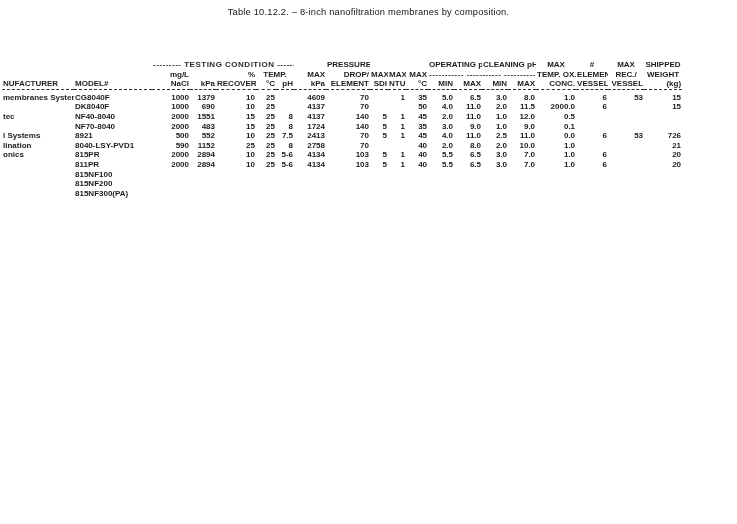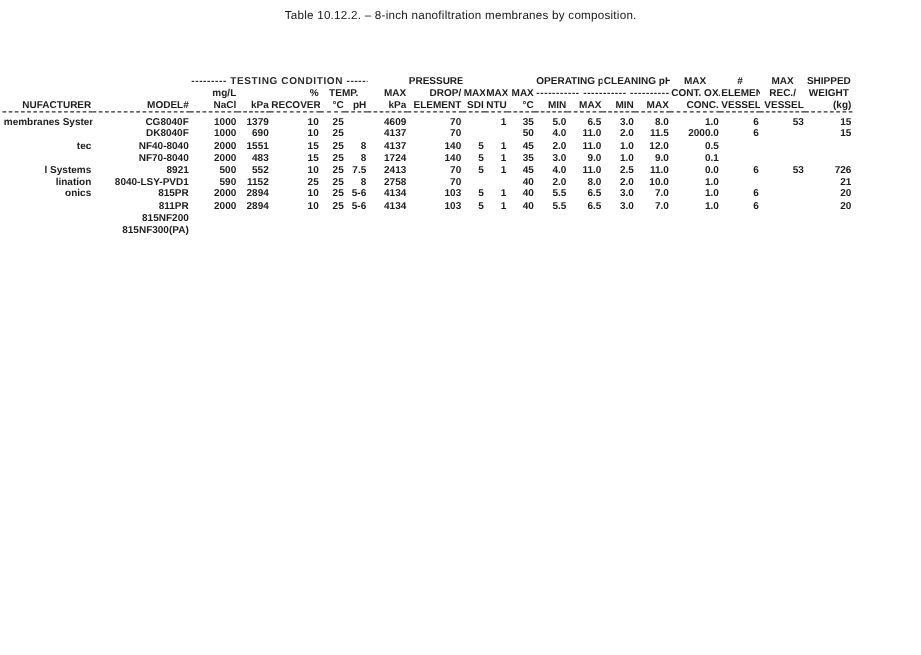--- a/index.html
+++ b/index.html
@@ -11,21 +11,21 @@
     position:absolute;top:7px;left:0;width:737px;text-align:center;
     font-size:9.3px;letter-spacing:.2px;color:#151515;
   }
   .tbl-wrap{position:absolute;left:2px;top:60px;width:690px;}
   table{border-collapse:collapse;table-layout:fixed;width:680px;}
   td{
     font-size:8px;line-height:9.6px;padding:0 1px;margin:0;
     white-space:nowrap;overflow:hidden;font-weight:700;color:#1c1c1c;
   }
   .h1 td,.h2 td,.h3 td{vertical-align:bottom;}
-  .l{text-align:right;}
+  .l{text-align:left;}
   .r{text-align:right;}
   .c{text-align:center;}
   .dash{letter-spacing:.5px;color:#2a2a2a;}
   tr.sep td{border-top:1px dashed #2f2f2f;height:3px;padding:0;line-height:3px;}
   col.man{width:72px;} col.mod{width:78px;} col.nacl{width:38px;} col.kpa{width:26px;}
   col.rec{width:40px;} col.tmp{width:20px;} col.ph{width:18px;} col.mkpa{width:32px;}
   col.drp{width:44px;} col.sdi{width:18px;} col.ntu{width:18px;} col.mc{width:22px;}
   col.om1{width:26px;} col.om2{width:28px;} col.cm1{width:26px;} col.cm2{width:28px;}
   col.cox{width:40px;} col.elv{width:32px;} col.rcv{width:36px;} col.shp{width:38px;}
 </style>
@@ -77,21 +77,21 @@
         <td class="r">mg/L</td>
         <td></td>
         <td class="r">%</td>
         <td colspan="2" class="c">TEMP.</td>
         <td class="r">MAX</td>
         <td class="r">DROP/</td>
         <td class="r">MAX</td>
         <td class="r">MAX</td>
         <td class="r">MAX</td>
         <td colspan="4" class="c dash">----------- ----------- ----------- -----------</td>
-        <td class="c">CONT. OX.</td>
+        <td class="c">TEMP. OX.</td>
         <td class="c">ELEMENTS</td>
         <td class="c">REC./</td>
         <td class="c">WEIGHT</td>
       </tr>
       <tr class="h3">
         <td class="l">NUFACTURER</td>
         <td class="l">MODEL#</td>
         <td class="r">NaCl</td>
         <td class="r">kPa</td>
         <td class="r">RECOVERY</td>
@@ -306,20 +306,42 @@
           <td class="r">6.5</td>
           <td class="r">3.0</td>
           <td class="r">7.0</td>
           <td class="r">1.0</td>
           <td class="r">6</td>
           <td class="r"></td>
           <td class="r">20</td>
         </tr>
         <tr>
           <td class="l"></td>
+          <td class="l">815NF100</td>
+          <td class="r"></td>
+          <td class="r"></td>
+          <td class="r"></td>
+          <td class="r"></td>
+          <td class="r"></td>
+          <td class="r"></td>
+          <td class="r"></td>
+          <td class="r"></td>
+          <td class="r"></td>
+          <td class="r"></td>
+          <td class="r"></td>
+          <td class="r"></td>
+          <td class="r"></td>
+          <td class="r"></td>
+          <td class="r"></td>
+          <td class="r"></td>
+          <td class="r"></td>
+          <td class="r"></td>
+        </tr>
+        <tr>
+          <td class="l"></td>
           <td class="l">815NF200</td>
           <td class="r"></td>
           <td class="r"></td>
           <td class="r"></td>
           <td class="r"></td>
           <td class="r"></td>
           <td class="r"></td>
           <td class="r"></td>
           <td class="r"></td>
           <td class="r"></td>

